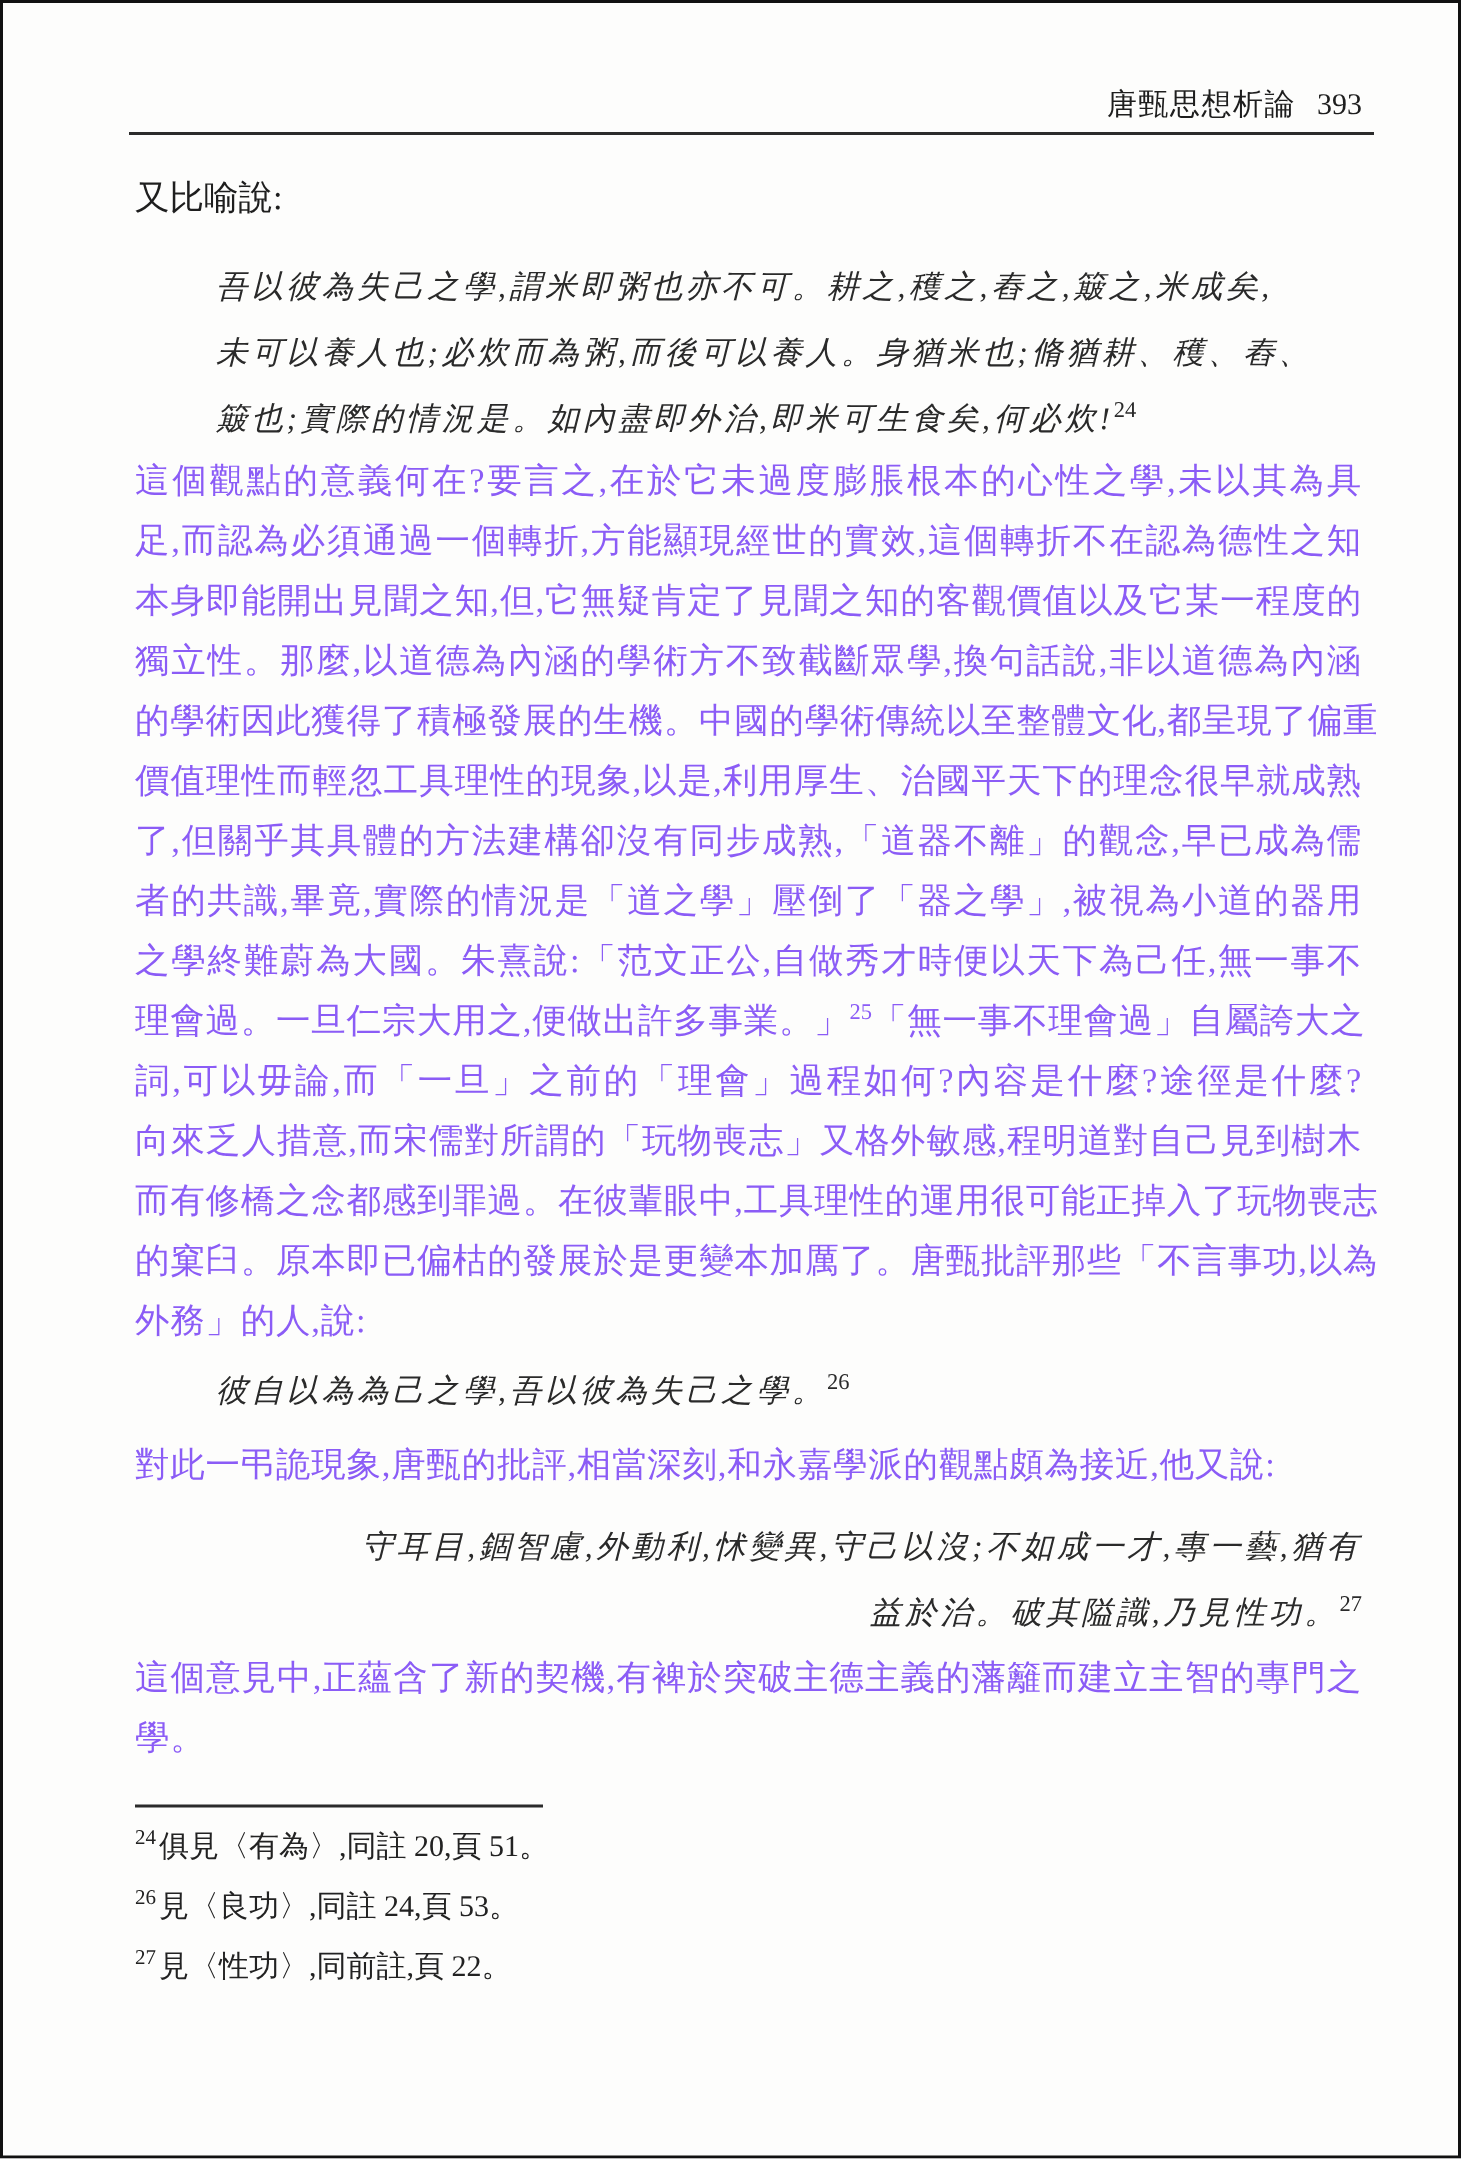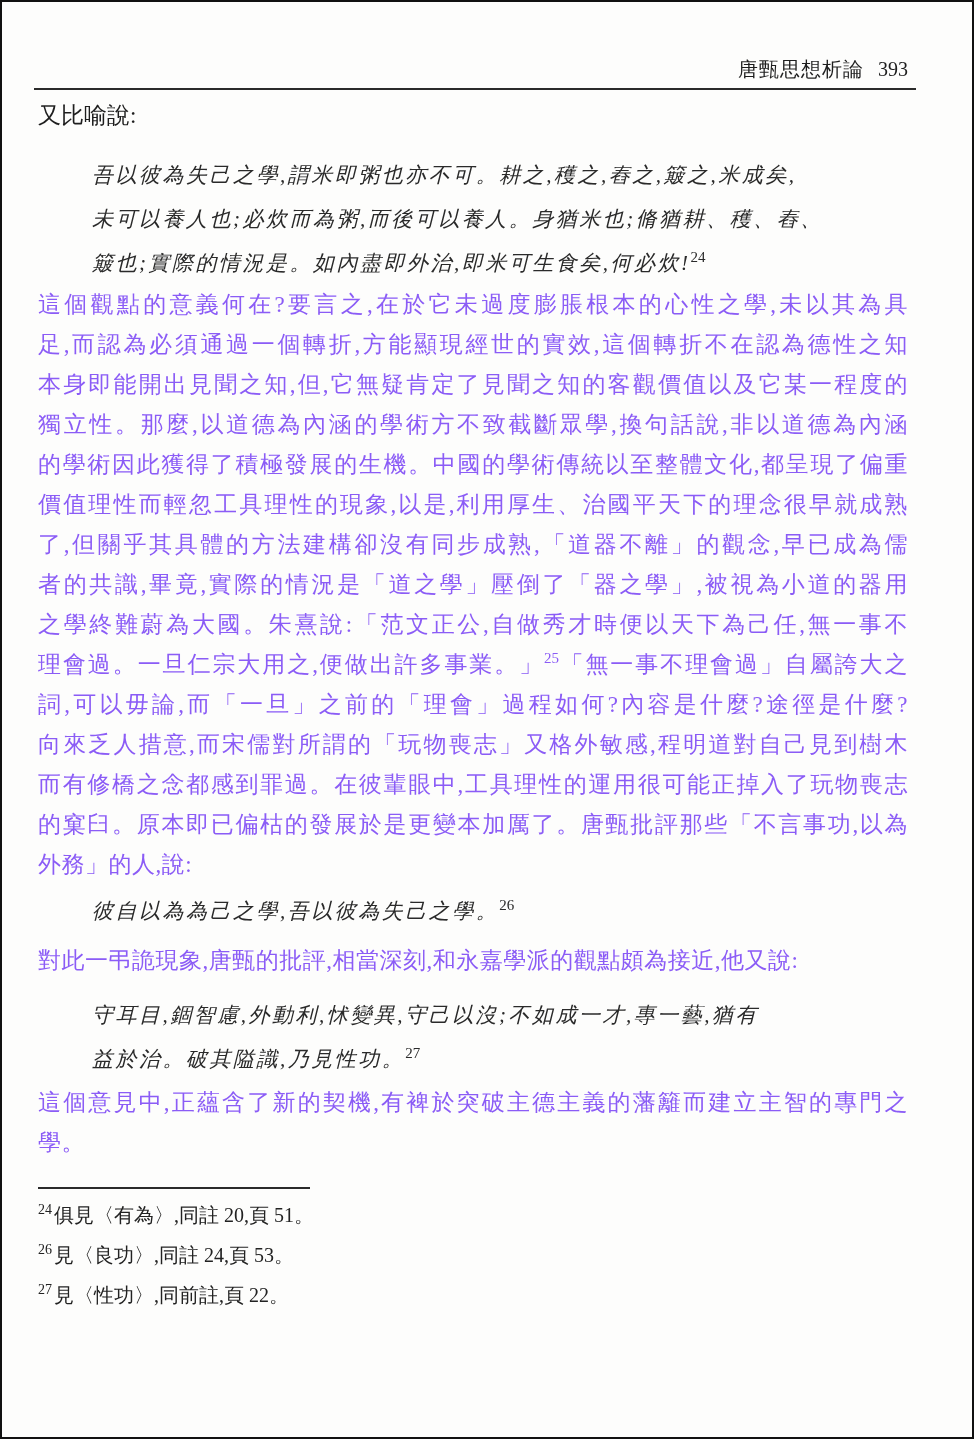--- a/index.html
+++ b/index.html
@@ -3,46 +3,46 @@
 <meta charset="utf-8">
 <style>
   html,body{margin:0;padding:0;background:#e8e8e8;}
   .page{
     position:relative;
     width:974px;height:1439px;
     box-sizing:border-box;
     margin:0 auto;
     background:#fdfdfc;
     border:2px solid #111;
-    padding:0 64px 0 36px;
+    padding:0 64px 0 88px;
     font-family:"Liberation Serif", serif;
     color:#1e1e1e;
     overflow:hidden;
   }
   
   .hdr{margin-top:54px;text-align:right;font-size:20px;letter-spacing:1px;white-space:nowrap;}
   .hdr .pgnum{margin-left:14px;letter-spacing:0;}
   .hdr-rule{border-bottom:2px solid #2b2b2b;margin-top:5px;margin-left:-4px;margin-right:-8px;}
   
-  .intro{margin-top:10px;font-size:23px;}
+  .intro{margin-top:26px;font-size:23px;}
   .bline{
     font-size:23px;line-height:40px;height:40px;
     white-space:nowrap;
     text-align:justify;text-align-last:justify;
     letter-spacing:0.5px;color:#8b5cf6;
   }
   .bline.last{text-align-last:left;}
   .para{margin-top:0;}
   .p2{margin-top:8px;}
   .p3{margin-top:2px;}
   
   .quote{margin-left:54px;color:#2a2a2a;}
   .q1{margin-top:22px;}
   .q2{margin-top:4px;}
-  .q3{margin-top:12px;}
+  .q3{margin-top:12px;text-align:right;}
   .qline{
     font-size:21px;line-height:44px;height:44px;
     white-space:nowrap;letter-spacing:2.5px;
     font-style:italic;
   }
   sup.ref{font-size:15px;vertical-align:super;line-height:0;letter-spacing:0;font-style:normal;}
   
   .fn-rule{width:272px;border-top:2px solid #2b2b2b;margin-top:24px;}
   .fnotes{margin-top:6px;}
   .fn{font-size:20px;line-height:40px;height:40px;white-space:nowrap;color:#222;}

